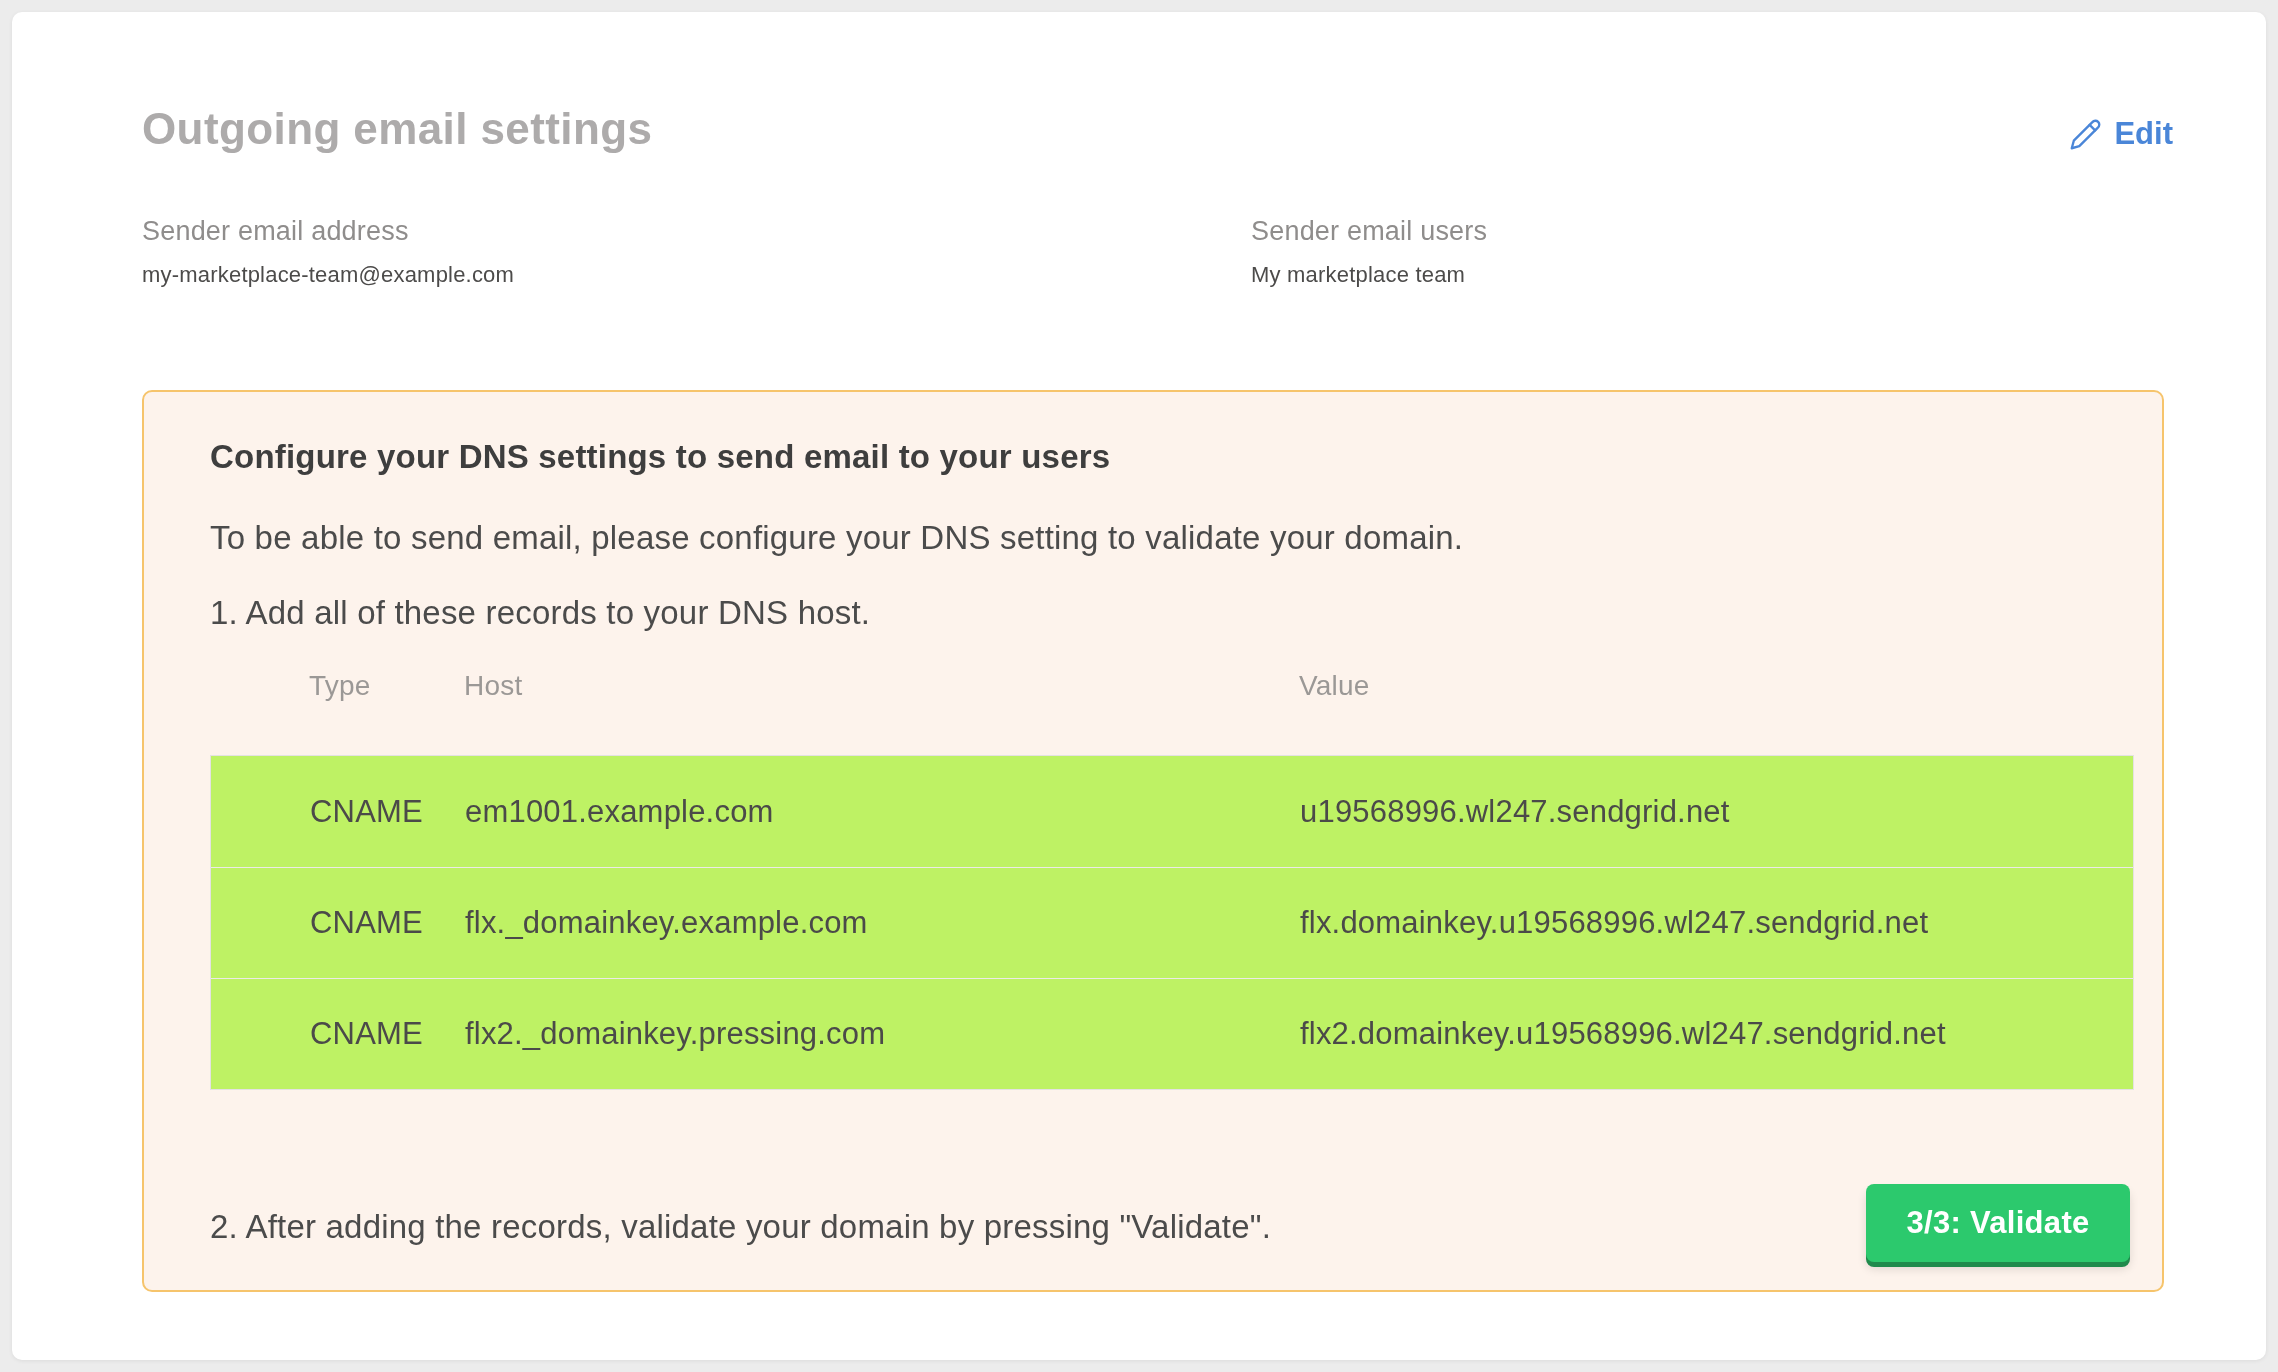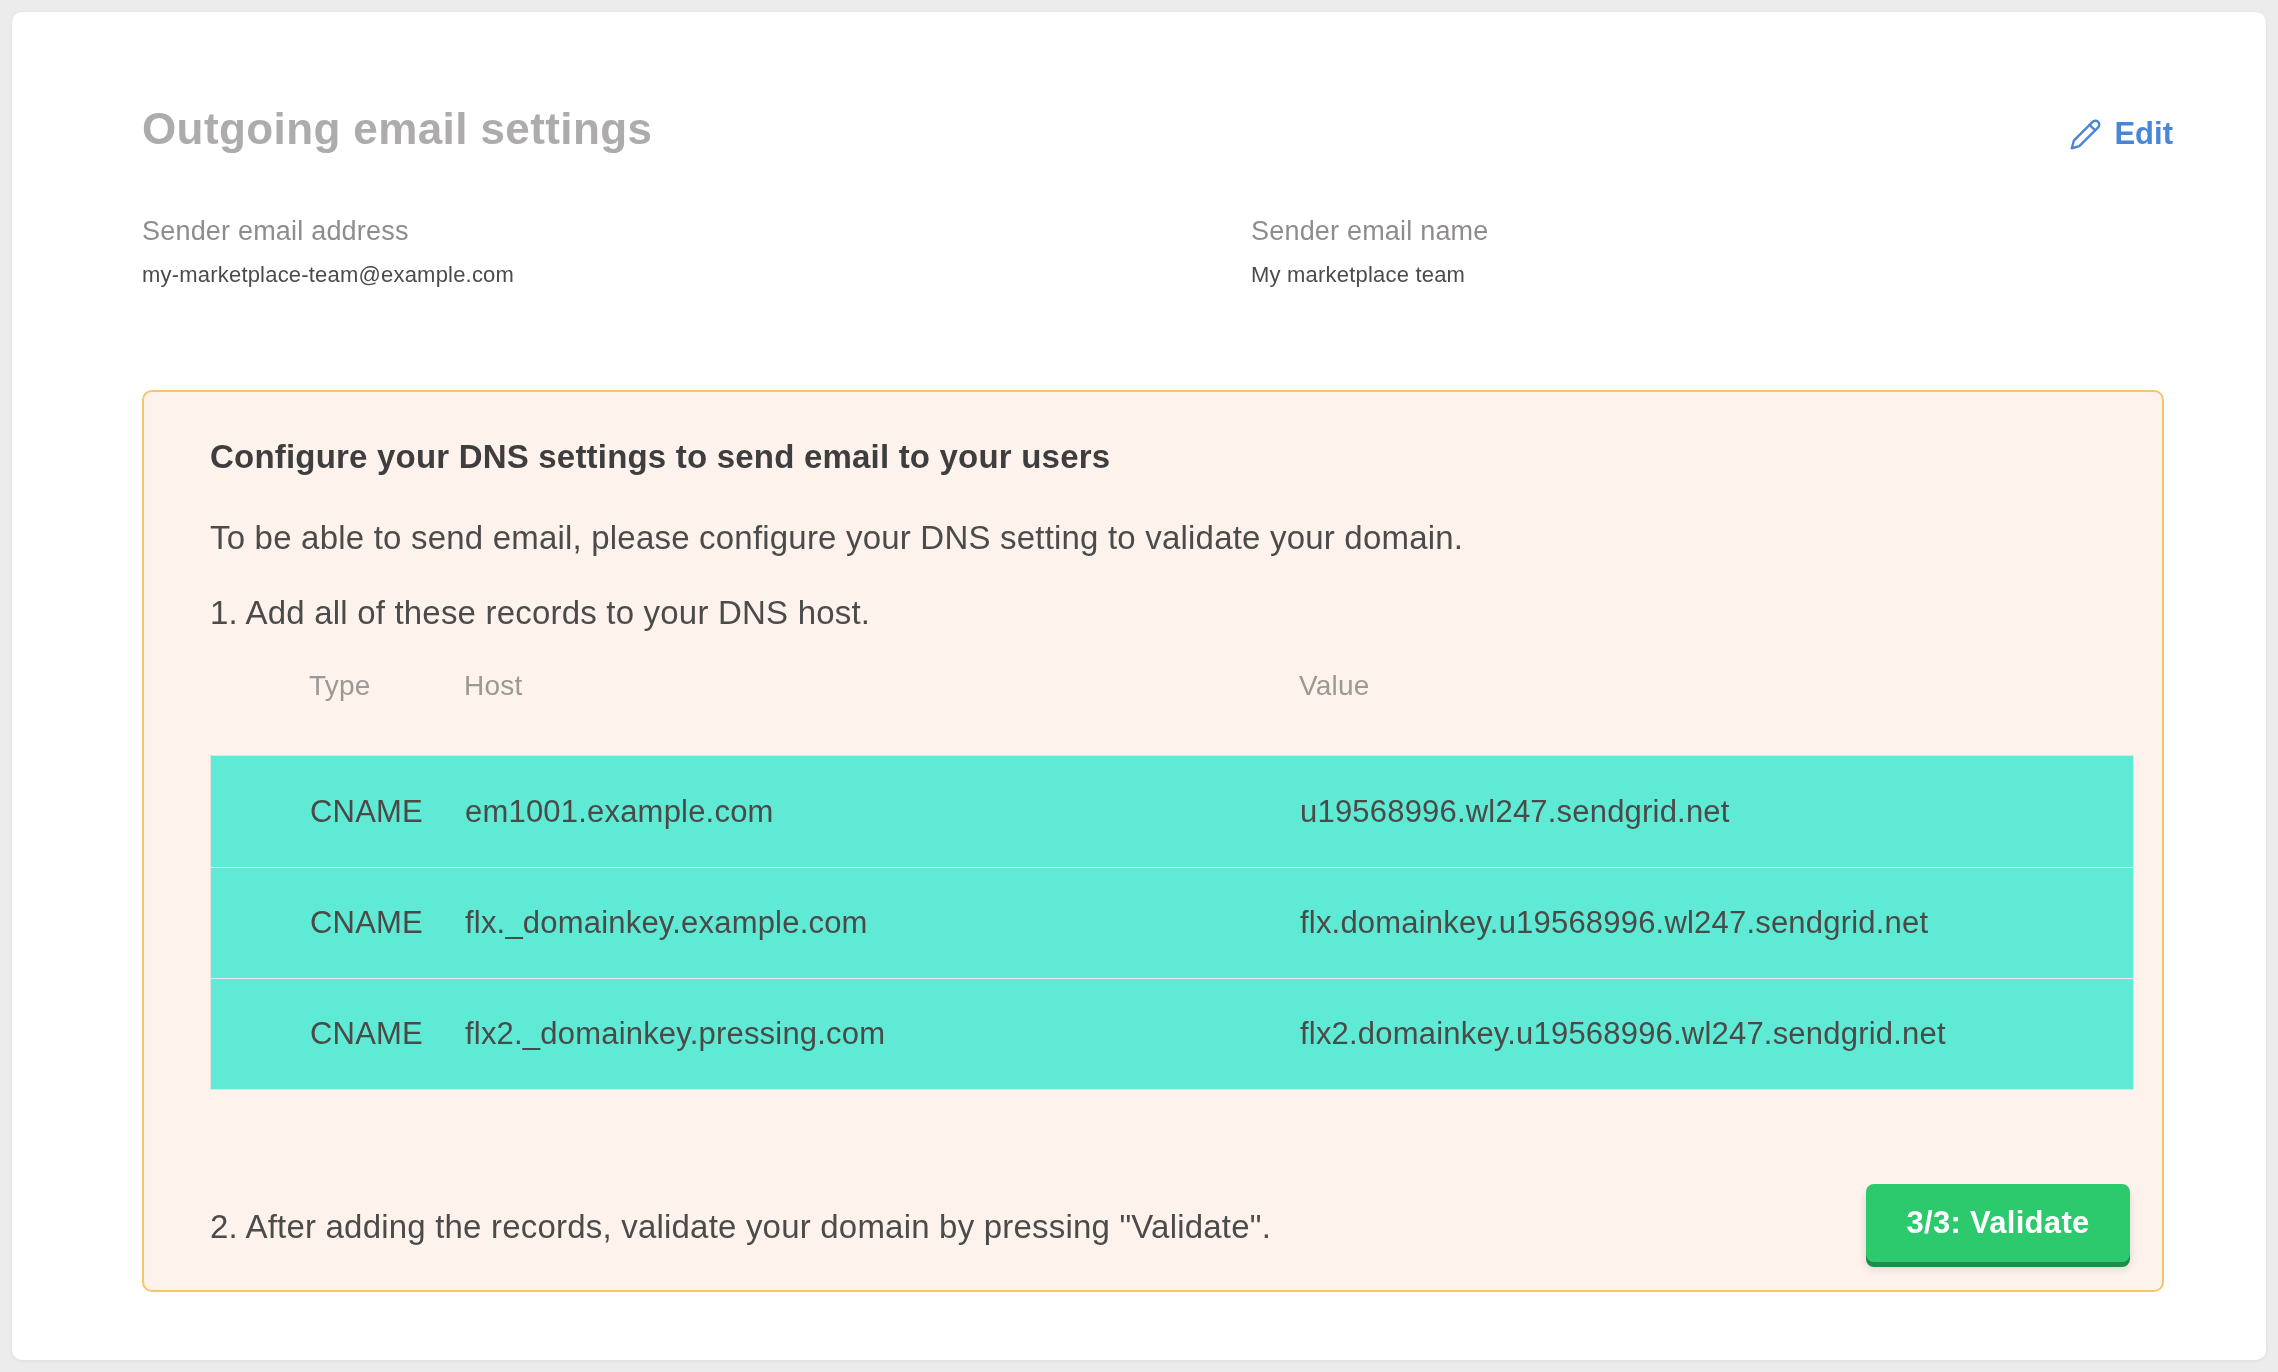--- a/index.html
+++ b/index.html
@@ -92,21 +92,21 @@
     width: 1924px;
     font-size: 28px;
     color: #9b9896;
     letter-spacing: 0.2px;
   }
   .dns-head .col-type { padding-left: 99px; }
   .dns-table {
     position: absolute;
     left: 66px; top: 363px;
     width: 1924px;
-    background: #5eead4;
+    background: #bef264;
     border: 1px solid #e4e2e1;
   }
   .dns-row { height: 111px; }
   .dns-row + .dns-row { border-top: 1px solid #eceae8; }
   .dns-cell {
     font-size: 31px;
     color: #4b4a49;
     letter-spacing: 0.2px;
     white-space: nowrap;
   }
@@ -149,21 +149,21 @@
     </svg>
     <span>Edit</span>
   </div>
 
   <div class="field email">
     <div class="field-label">Sender email address</div>
     <div class="field-value">my-marketplace-team@example.com</div>
   </div>
 
   <div class="field name">
-    <div class="field-label">Sender email name</div>
+    <div class="field-label">Sender email users</div>
     <div class="field-value">My marketplace team</div>
   </div>
 
   <div class="dns-panel">
     <div class="panel-heading">Configure your DNS settings to send email to your users</div>
     <div class="panel-desc">To be able to send email, please configure your DNS setting to validate your domain.</div>
     <div class="panel-step1">1. Add all of these records to your DNS host.</div>
 
     <div class="dns-head dns-grid">
       <div class="col-type">Type</div>

